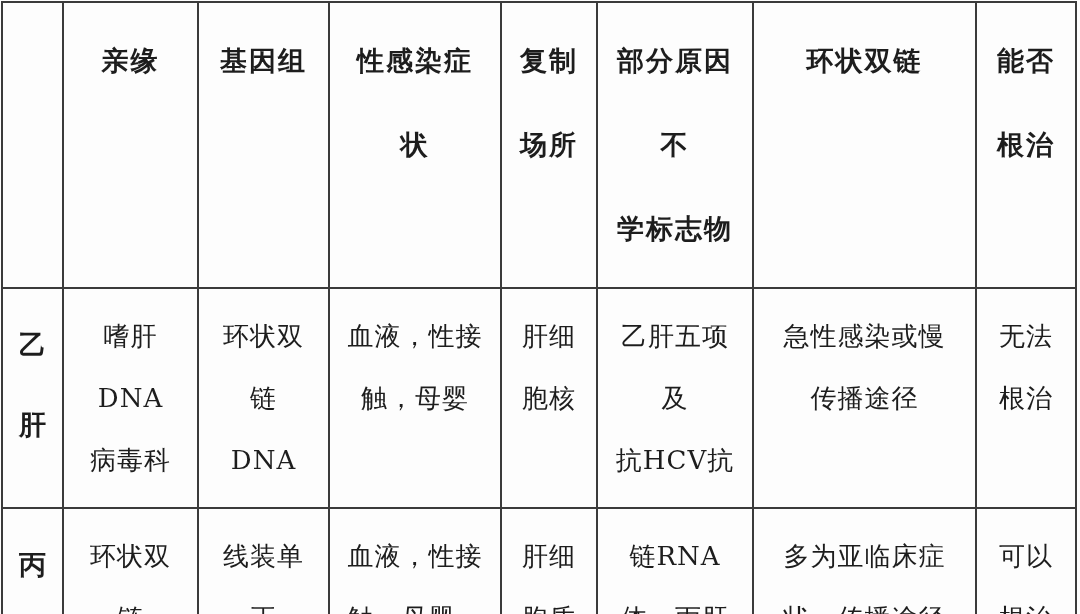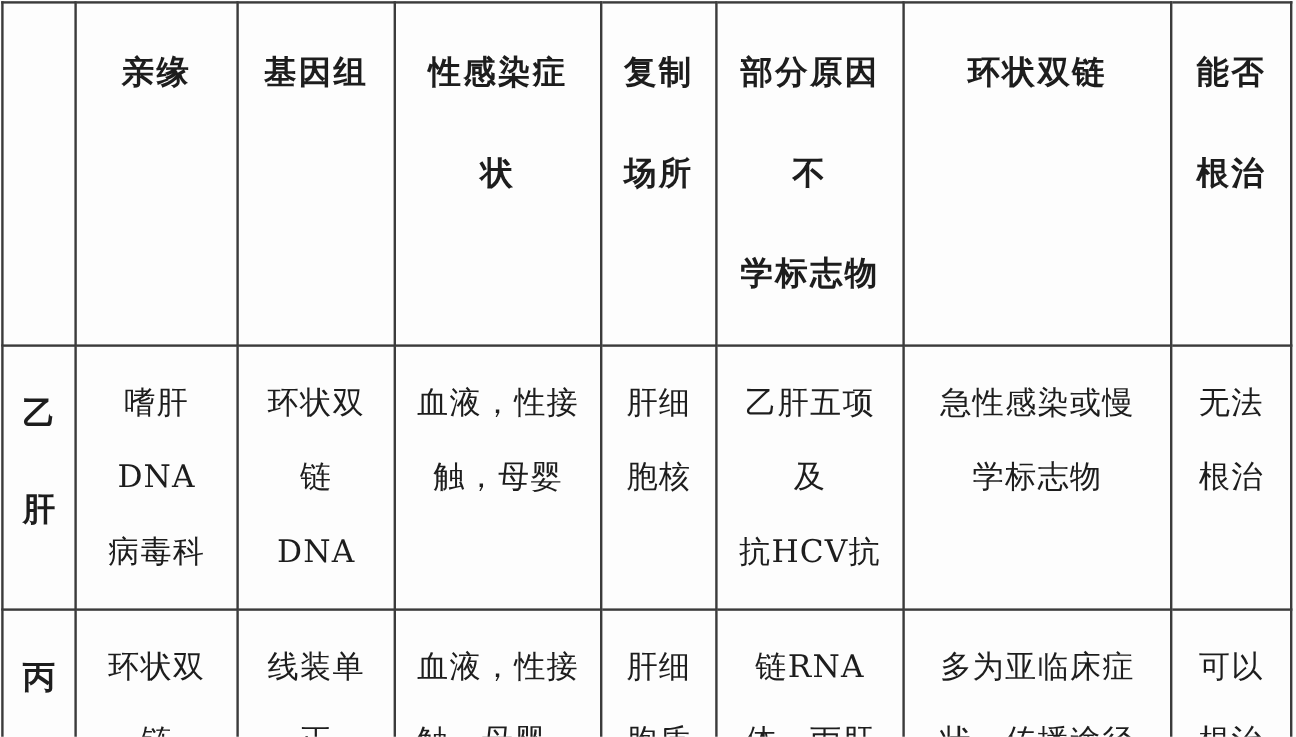--- a/index.html
+++ b/index.html
@@ -96,21 +96,21 @@
 病毒科</td>
         <td class="cell">环状双链
 DNA</td>
         <td class="cell">血液，性接
 触，母婴</td>
         <td class="cell">肝细
 胞核</td>
         <td class="cell">乙肝五项及
 抗HCV抗</td>
         <td class="cell">急性感染或慢
-学标志物</td>
+传播途径</td>
         <td class="cell">无法
 根治</td>
       </tr>
       <tr class="row2">
         <th class="rowhead">丙
 肝</th>
         <td class="cell">环状双链</td>
         <td class="cell">线装单正
 嗜肝DNA</td>
         <td class="cell">血液，性接

